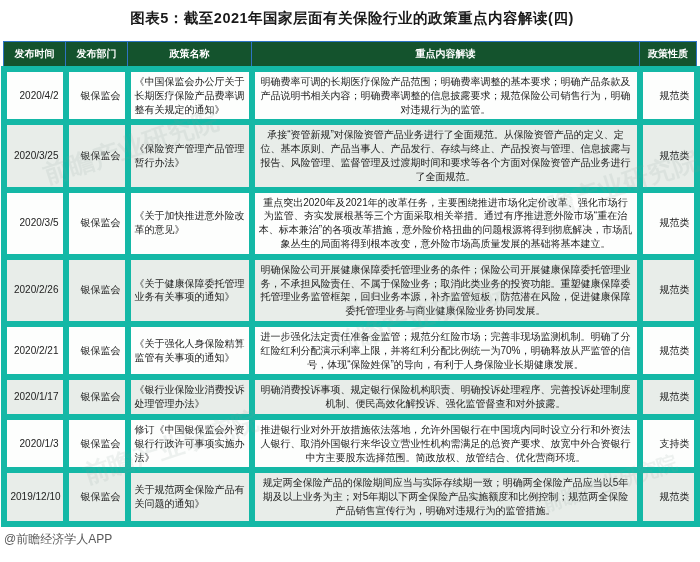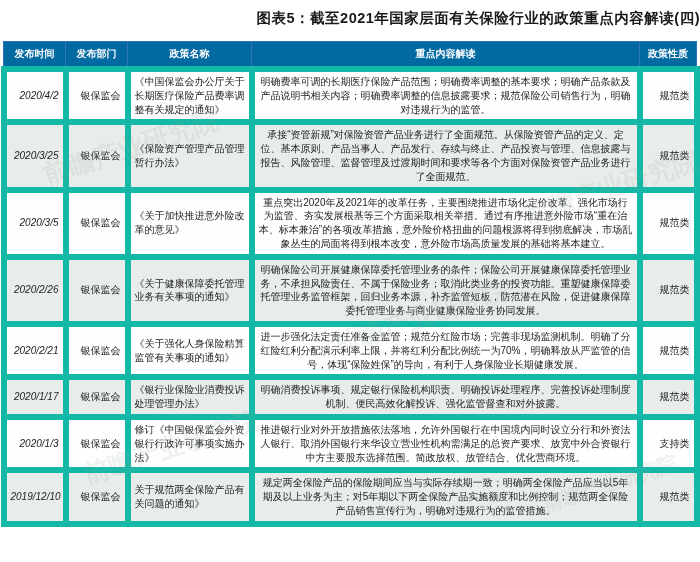--- a/index.html
+++ b/index.html
@@ -7,53 +7,53 @@
     position:relative;
     width:700px;height:562px;
     background:#ffffff;
     font-family:"Liberation Sans","DejaVu Sans",sans-serif;
     overflow:hidden;
     box-sizing:border-box;
   }
   .title{
     margin:0;
     padding:9px 0 7px 4px;
-    text-align:right;
+    text-align:center;
     font-size:14.5px;
     font-weight:bold;
     color:#1a1a1a;
     letter-spacing:0.5px;
   }
   table.policy-table{
     width:693px;
     margin:6px auto 0 auto;
     border-collapse:collapse;
     table-layout:fixed;
     font-size:10px;
     color:#222;
   }
   table.policy-table th{
-    background:#0369a1;
+    background:#14532d;
     color:#ffffff;
     font-weight:bold;
     font-size:10px;
     padding:5px 2px;
     text-align:center;
     border:1px solid #2e74c4;
   }
   table.policy-table td{
     border:6px solid #14b8a6;
     padding:3px 4px;
     vertical-align:middle;
     line-height:1.38;
     word-break:break-all;
   }
   table.policy-table tbody tr:nth-child(odd){background:#fdfefd;}
   table.policy-table tbody tr:nth-child(even){background:#e8ede9;}
-  td.cell-date{text-align:right;white-space:nowrap;padding-right:3px;font-style:italic;}
+  td.cell-date{text-align:right;white-space:nowrap;padding-right:3px;}
   td.cell-dept{text-align:right;}
   td.cell-policy{text-align:left;}
   td.cell-content{text-align:center;}
   td.cell-nature{text-align:right;}
   .footer{
     position:absolute;
     left:4px;right:4px;bottom:14px;
     display:flex;
     justify-content:space-between;
     align-items:center;
@@ -162,15 +162,16 @@
           <td class="cell-date">2019/12/10</td>
           <td class="cell-dept">银保监会</td>
           <td class="cell-policy">关于规范两全保险产品有关问题的通知》</td>
           <td class="cell-content">规定两全保险产品的保险期间应当与实际存续期一致；明确两全保险产品应当以5年期及以上业务为主；对5年期以下两全保险产品实施额度和比例控制；规范两全保险产品销售宣传行为，明确对违规行为的监管措施。</td>
           <td class="cell-nature">规范类</td>
         </tr>
       </tbody>
   </table>
 
   <div class="footer">
+    <span class="credit">@前瞻经济学人APP</span>
   </div>
 
 </div>
 
 </body></html>

